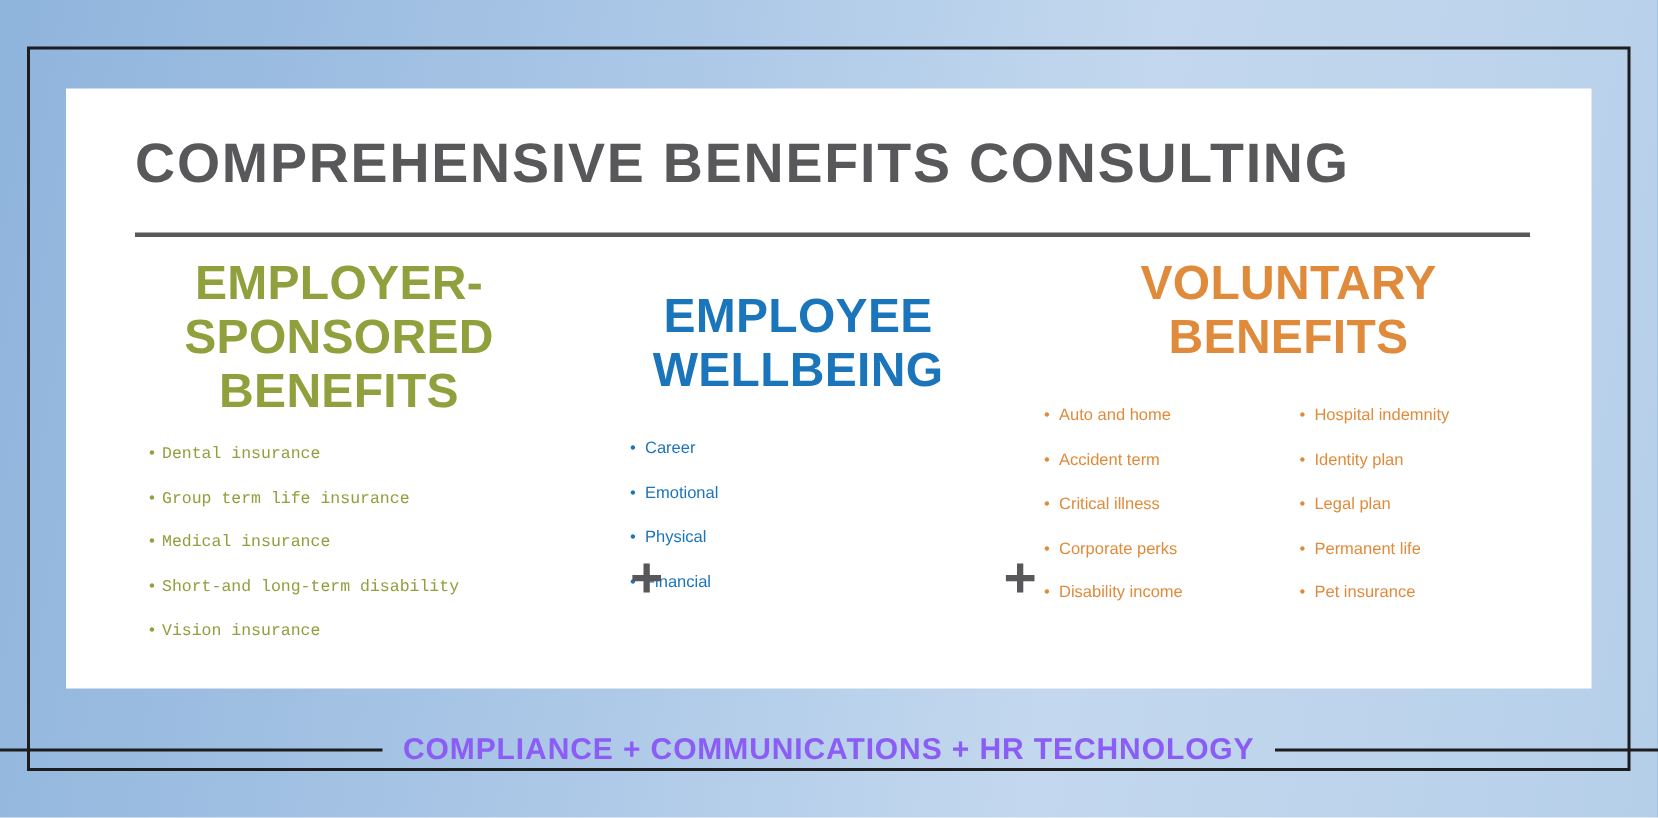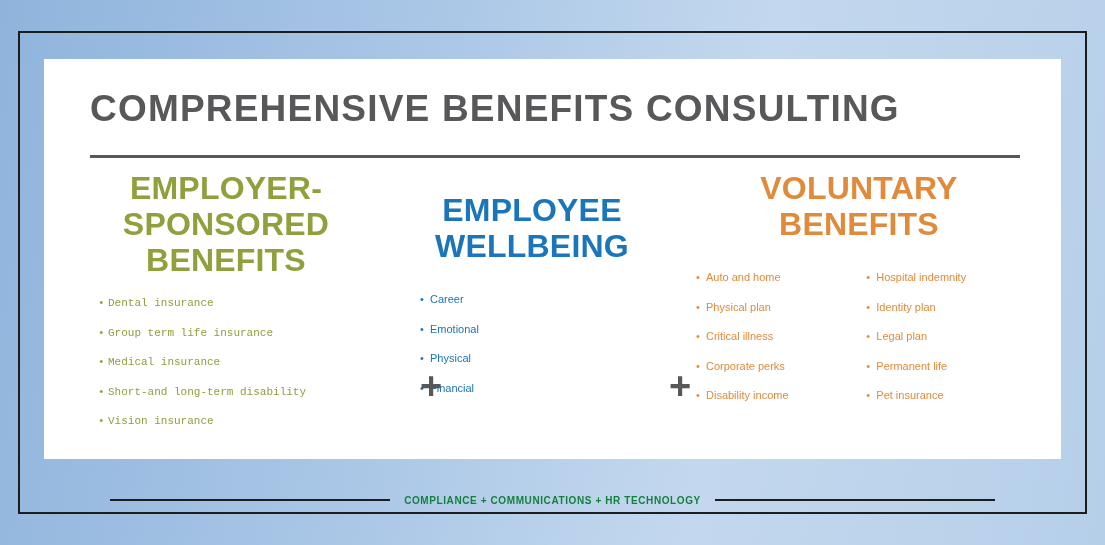--- a/index.html
+++ b/index.html
@@ -129,24 +129,24 @@
     align-items: center;
     justify-content: center;
   }
   .footer .frule {
     height: 2px;
     background: #1d1d1d;
     flex: 0 0 auto;
     width: 280px;
   }
   .footer .ftext {
-    font-size: 10px;
+    font-size: 20px;
     font-weight: bold;
     letter-spacing: 0.6px;
-    color: #15803d;
+    color: #8b5cf6;
     padding: 0 14px;
     white-space: nowrap;
   }
 </style>
 </head>
 <body>
 
 <div class="outer-frame"></div>
 
 <div class="card">
@@ -189,21 +189,21 @@
     </div>
 
     <div class="col col3">
       <div class="col-head">
         <div>VOLUNTARY</div>
         <div>BENEFITS</div>
       </div>
       <div class="lists">
         <ul class="bullets list-a">
           <li><span class="dot">•</span><span>Auto and home</span></li>
-          <li><span class="dot">•</span><span>Physical plan</span></li>
+          <li><span class="dot">•</span><span>Accident term</span></li>
           <li><span class="dot">•</span><span>Critical illness</span></li>
           <li><span class="dot">•</span><span>Corporate perks</span></li>
           <li><span class="dot">•</span><span>Disability income</span></li>
         </ul>
         <ul class="bullets list-b">
           <li><span class="dot">•</span><span>Hospital indemnity</span></li>
           <li><span class="dot">•</span><span>Identity plan</span></li>
           <li><span class="dot">•</span><span>Legal plan</span></li>
           <li><span class="dot">•</span><span>Permanent life</span></li>
           <li><span class="dot">•</span><span>Pet insurance</span></li>

